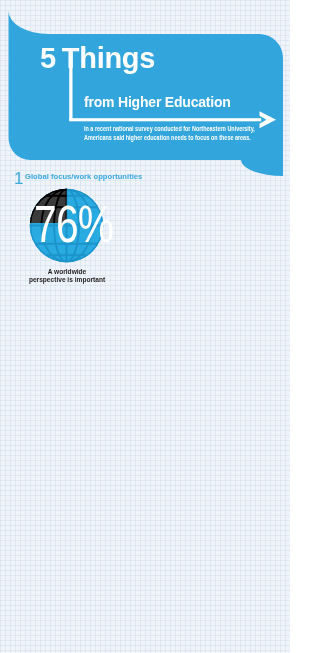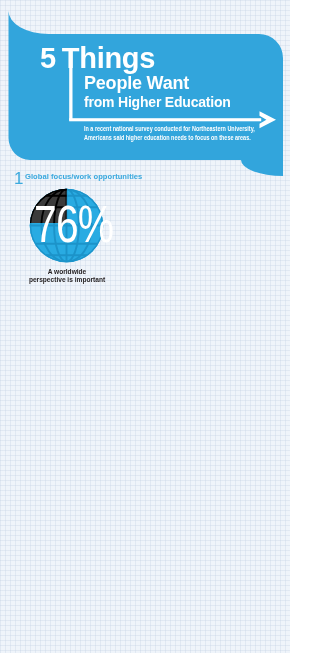--- a/index.html
+++ b/index.html
@@ -38,21 +38,20 @@
     <path d="M8.5,11 A40,23 0 0 0 48.5,34 L259,34 A24,24 0 0 1 283,58 L283,176 A42,16 0 0 1 241,160 L30,160 A22,22 0 0 1 8.5,138 Z" fill="#32a5dc"></path>
   </svg>
 
   <svg class="abs" style="left:0;top:0;" width="290" height="200">
     <rect x="69.2" y="50" width="3.3" height="70.6" fill="#ffffff"></rect>
     <rect x="69.2" y="118.2" width="192" height="3.1" fill="#ffffff"></rect>
     <path d="M259.5,111.3 L276,119.8 L259.5,128.3 L259.5,123.8 L266.4,119.8 L259.5,115.8 Z" fill="#ffffff"></path>
   </svg>
 
   <div class="hdr-text" id="title-row1"><span class="num">5</span><span>Things</span></div>
-  <div class="hdr-text" id="title-row2">People Want</div>
   <div class="hdr-text" id="title-row3">from Higher Education</div>
   <div class="hdr-text" id="subtitle">
     <div>In a recent national survey conducted for Northeastern University,</div>
     <div>Americans said higher education needs to focus on these areas.</div>
   </div>
 
   <div class="sec-num" style="left:14px;top:170px;">1</div>
   <div class="sec-title" style="left:25px;top:172px;">Global focus/work opportunities</div>
 
   <svg class="abs" style="left:29px;top:188px;" width="75" height="75" viewBox="0 0 75 75">

